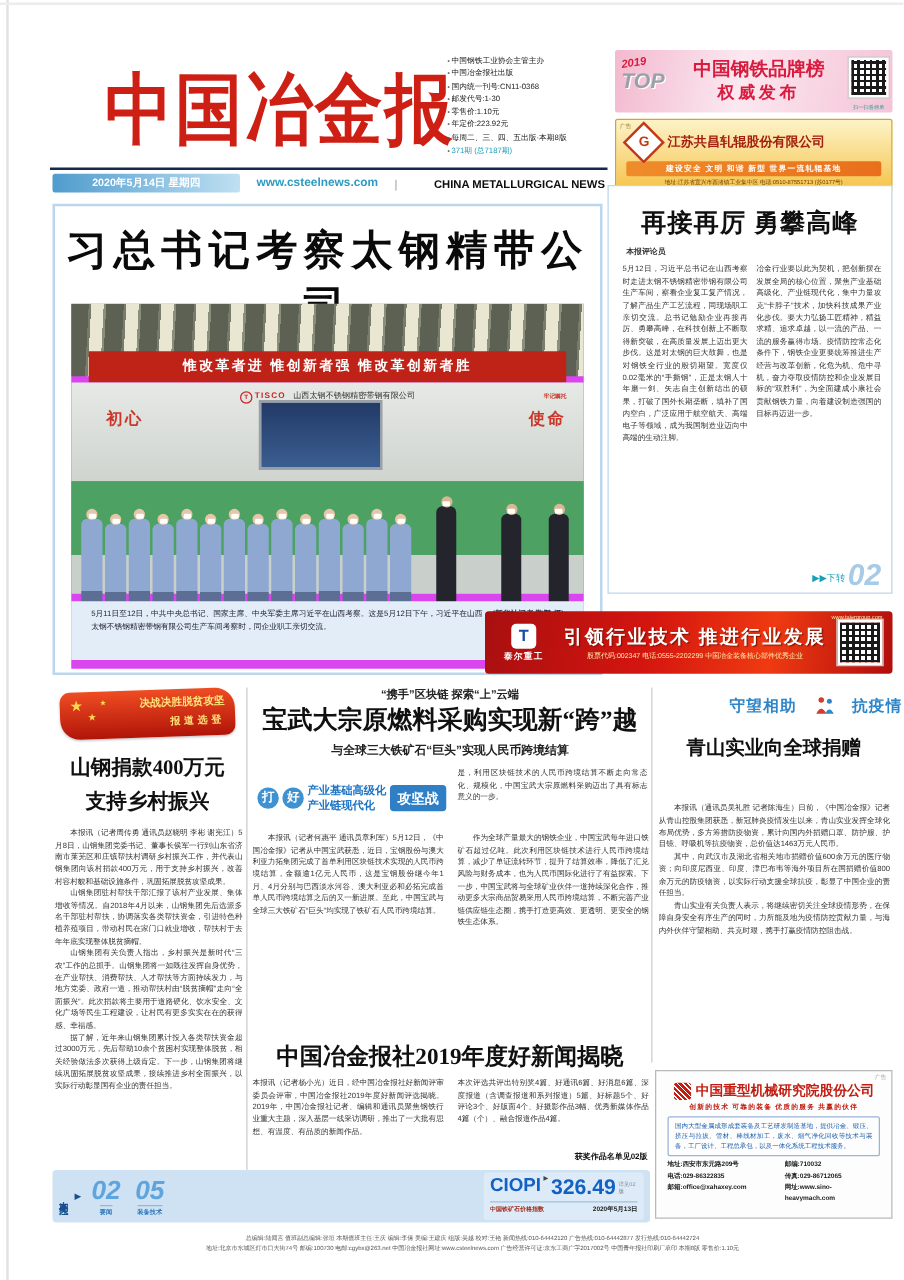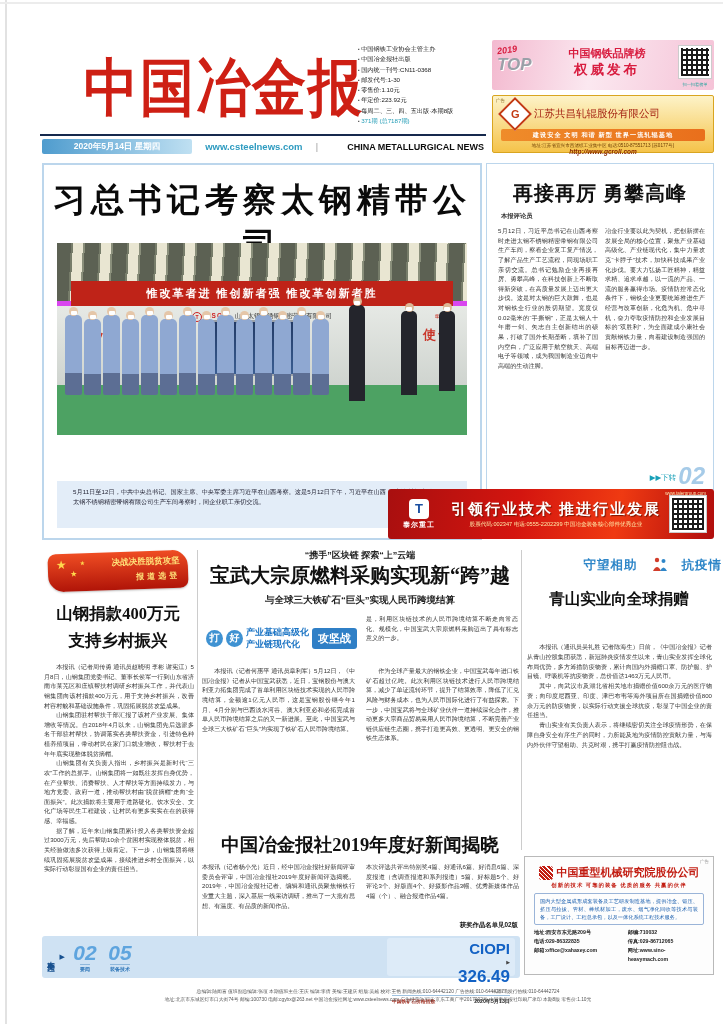--- a/index.html
+++ b/index.html
@@ -25,44 +25,44 @@
   .d-site{flex:1;text-align:center;color:#2e9bc0;font-weight:bold;font-size:9.5px;}
   .d-sep{color:#999;font-size:9px;}
   .d-en{width:160px;text-align:right;font-weight:900;font-size:9px;color:#0d0d0d;}
   
   .ad-brand{left:492px;top:40px;width:222px;height:50px;display:flex;
     background:linear-gradient(100deg,#f3b9cf,#fbe8f0 45%,#f5c3d7);border-radius:2px;}
   .b-top{width:46px;position:relative;}
   .b-year{position:absolute;top:5px;left:5px;font-size:9px;font-weight:900;font-style:italic;color:#d81c3f;transform:rotate(-8deg);}
   .b-topword{position:absolute;top:15px;left:5px;font-size:17px;font-weight:900;font-style:italic;color:#9aa0a8;text-shadow:1px 1px 0 #fff;}
   .b-mid{flex:1;text-align:center;padding-top:6px;}
-  .b-l1{font-size:11px;font-weight:900;color:#d81c3f;}
+  .b-l1{font-size:15px;font-weight:900;color:#d81c3f;}
   .b-l2{font-size:13.5px;font-weight:900;color:#d81c3f;letter-spacing:3px;}
   .b-qrwrap{width:38px;padding-top:6px;text-align:center;}
   .qr{display:inline-block;width:28px;height:28px;border:2px solid #fff;outline:1px solid #ccc;
     background-image:repeating-linear-gradient(0deg,#1a1a1a 0 2px,transparent 2px 5px),
                      repeating-linear-gradient(90deg,#1a1a1a 0 2px,#fff 2px 5px);}
   .b-qrnote{font-size:4.2px;color:#2aa5a0;}
   .ad-gc{left:492px;top:95px;width:222px;height:58px;background:linear-gradient(180deg,#fdf3c8,#f5c34a);
     border:1px solid #d9a520;border-radius:2px;box-sizing:border-box;}
   .g-mark{position:absolute;top:2px;left:3px;font-size:4.5px;color:#8a6a20;}
   .g-row{display:flex;align-items:center;gap:7px;padding:6px 10px 0;}
   .g-dia{width:20px;height:20px;border:2px solid #c33a12;background:#fff;transform:rotate(45deg);
     display:flex;align-items:center;justify-content:center;flex:0 0 auto;}
   .g-dia span{transform:rotate(-45deg);color:#c33a12;font-weight:900;font-size:11px;}
-  .g-title{font-size:10.5px;font-weight:400;color:#a31f10;text-align:right;}
+  .g-title{font-size:10.5px;font-weight:700;color:#a31f10;text-align:right;}
   .g-slogan{margin:3px 8px 0;background:linear-gradient(90deg,#ef8c2a,#e96f1c);color:#fff;
     font-size:6.2px;font-weight:bold;text-align:center;border-radius:2px;padding:1.5px 0;letter-spacing:1px;}
   .g-contact{font-size:4.6px;color:#6b3a00;text-align:center;margin-top:2px;}
   .g-url{text-align:center;font-size:6.5px;font-weight:900;font-style:italic;color:#8a2a00;}
   
   .lead-box{left:42px;top:163px;width:440px;height:377px;border:2px solid #bcd6ec;box-sizing:border-box;background:#fff;}
   .lead-h{position:absolute;left:0;top:13px;width:100%;text-align:center;font-size:33px;font-weight:900;
     letter-spacing:5px;color:#0a0a0a;}
-  .photo{position:absolute;left:13px;top:78px;width:410px;height:192px;overflow:hidden;background:#d946ef;}
+  .photo{position:absolute;left:13px;top:78px;width:410px;height:292px;overflow:hidden;background:#d946ef;}
   .ph-ceiling{position:absolute;top:0;left:0;right:0;height:58px;
     background:repeating-linear-gradient(93deg,#5c6153 0 14px,#777d6a 14px 16px,#e9e6d2 16px 26px,#8a8f7b 26px 28px);}
   .ph-banner{position:absolute;top:38px;left:14px;right:14px;height:25px;background:#bf2318;color:#fff;
     font-weight:900;font-size:11px;letter-spacing:2px;text-align:center;line-height:25px;}
   .ph-wall{position:absolute;top:63px;left:0;right:0;height:79px;background:linear-gradient(#e6e9e5,#cfd4cf);}
   .ph-tisco{position:absolute;top:6px;left:0;width:100%;text-align:center;font-size:6.5px;color:#333;}
   .ph-tisco .tmark{display:inline-block;width:8px;height:8px;border:1.3px solid #c22;border-radius:50%;
     color:#c22;font-size:5px;line-height:8px;font-weight:900;vertical-align:-1px;}
   .ph-tisco .tword{color:#c22;font-weight:900;letter-spacing:1px;margin-right:4px;}
   .ph-screen{position:absolute;top:14px;left:150px;width:95px;height:52px;
@@ -81,21 +81,21 @@
   .leader{position:absolute;width:16px;background:#24252c;border-radius:5px 5px 0 0;}
   .leader::before{content:"";position:absolute;top:-8px;left:3.5px;width:9px;height:9px;border-radius:50%;background:#dcb795;}
   .leader::after{content:"";position:absolute;top:-4px;left:5px;width:6px;height:3.5px;background:#fff;border-radius:1px;}
   .ld1{left:292px;bottom:34px;height:96px;}
   .ld2{left:344px;bottom:40px;height:84px;}
   .ld3{left:382px;bottom:44px;height:80px;}
   .lead-cap{position:absolute;left:13px;top:316px;width:410px;height:47px;background:#e3edf8;
     box-sizing:border-box;padding:6px 16px;font-size:6.2px;line-height:1.65;color:#223;text-align:justify;}
   .cap-credit{float:right;font-weight:bold;margin-left:8px;}
   
-  .edi-box{left:486px;top:163px;width:228px;height:327px;border:1.5px solid #bcd6ec;box-sizing:border-box;background:#fff;}
+  .edi-box{left:486px;top:148px;width:228px;height:327px;border:1.5px solid #bcd6ec;box-sizing:border-box;background:#fff;}
   .edi-h{position:absolute;top:16px;left:0;width:100%;text-align:center;font-size:20px;font-weight:900;color:#101010;letter-spacing:1px;}
   .edi-by{position:absolute;top:48px;left:14px;font-size:6.3px;font-weight:bold;color:#333;}
   .edi-col{position:absolute;top:62px;height:240px;width:100px;font-size:6.1px;line-height:1.58;
     color:#333;text-align:justify;overflow:hidden;}
   .edi-c1{left:11px;} .edi-c2{left:118px;}
   .edi-cont{position:absolute;right:8px;bottom:3px;display:flex;align-items:flex-end;gap:2px;}
   .edi-cont .lbl{font-size:7.5px;font-weight:normal;color:#18a0b8;padding-bottom:3px;}
   .edi-cont .pg{font-size:24px;font-weight:900;font-style:italic;color:#a6cbe8;line-height:20px;}
   
   .taier{left:388px;top:489px;width:326px;height:50px;border-radius:3px;display:flex;align-items:center;
@@ -169,21 +169,21 @@
   .strip-arrow{font-size:7px;color:#17508f;}
   .bnum-wrap{display:flex;flex-direction:column;align-items:center;width:30px;flex:0 0 auto;}
   .bnum{font-size:21px;font-weight:900;font-style:italic;color:#5ea4de;line-height:22px;}
   .bcat{font-size:5px;color:#2e76b8;font-weight:bold;border-top:1px solid #8fb8dc;padding-top:1px;}
   .bitem{display:flex;flex-direction:column;justify-content:center;}
   .bi1{width:104px;} .bi2{width:126px;}
   .bl1{font-size:5.6px;color:#333;line-height:1.35;}
   .bl2{font-size:8.8px;font-weight:900;color:#111;margin-top:1px;}
   .ciopi{margin-left:auto;width:128px;height:38px;background:#ddebf8;border-radius:3px;
     padding:2px 5px;box-sizing:border-box;}
-  .ciopi-row1{display:flex;align-items:flex-end;gap:2px;flex-direction:column;}
+  .ciopi-row1{display:flex;align-items:flex-start;gap:2px;}
   .ciopi-label{font-size:15px;font-weight:900;color:#1261c4;}
   .ciopi-arrow{font-size:5px;color:#444;}
   .ciopi-value{font-size:17px;font-weight:900;color:#1261c4;}
   .ciopi-see{font-size:4.4px;color:#888;margin-left:auto;align-self:center;}
   .ciopi-row2{display:flex;justify-content:space-between;border-top:1px solid #9fc2e0;margin-top:1px;padding-top:1.5px;}
   .ciopi-name{font-size:4.8px;color:#a02c1e;font-weight:bold;}
   .ciopi-date{font-size:5.2px;color:#222;font-weight:bold;}
   
   .footer{left:42px;top:988px;width:672px;font-size:4.8px;color:#555;line-height:8px;text-align:center;}
 </style>

